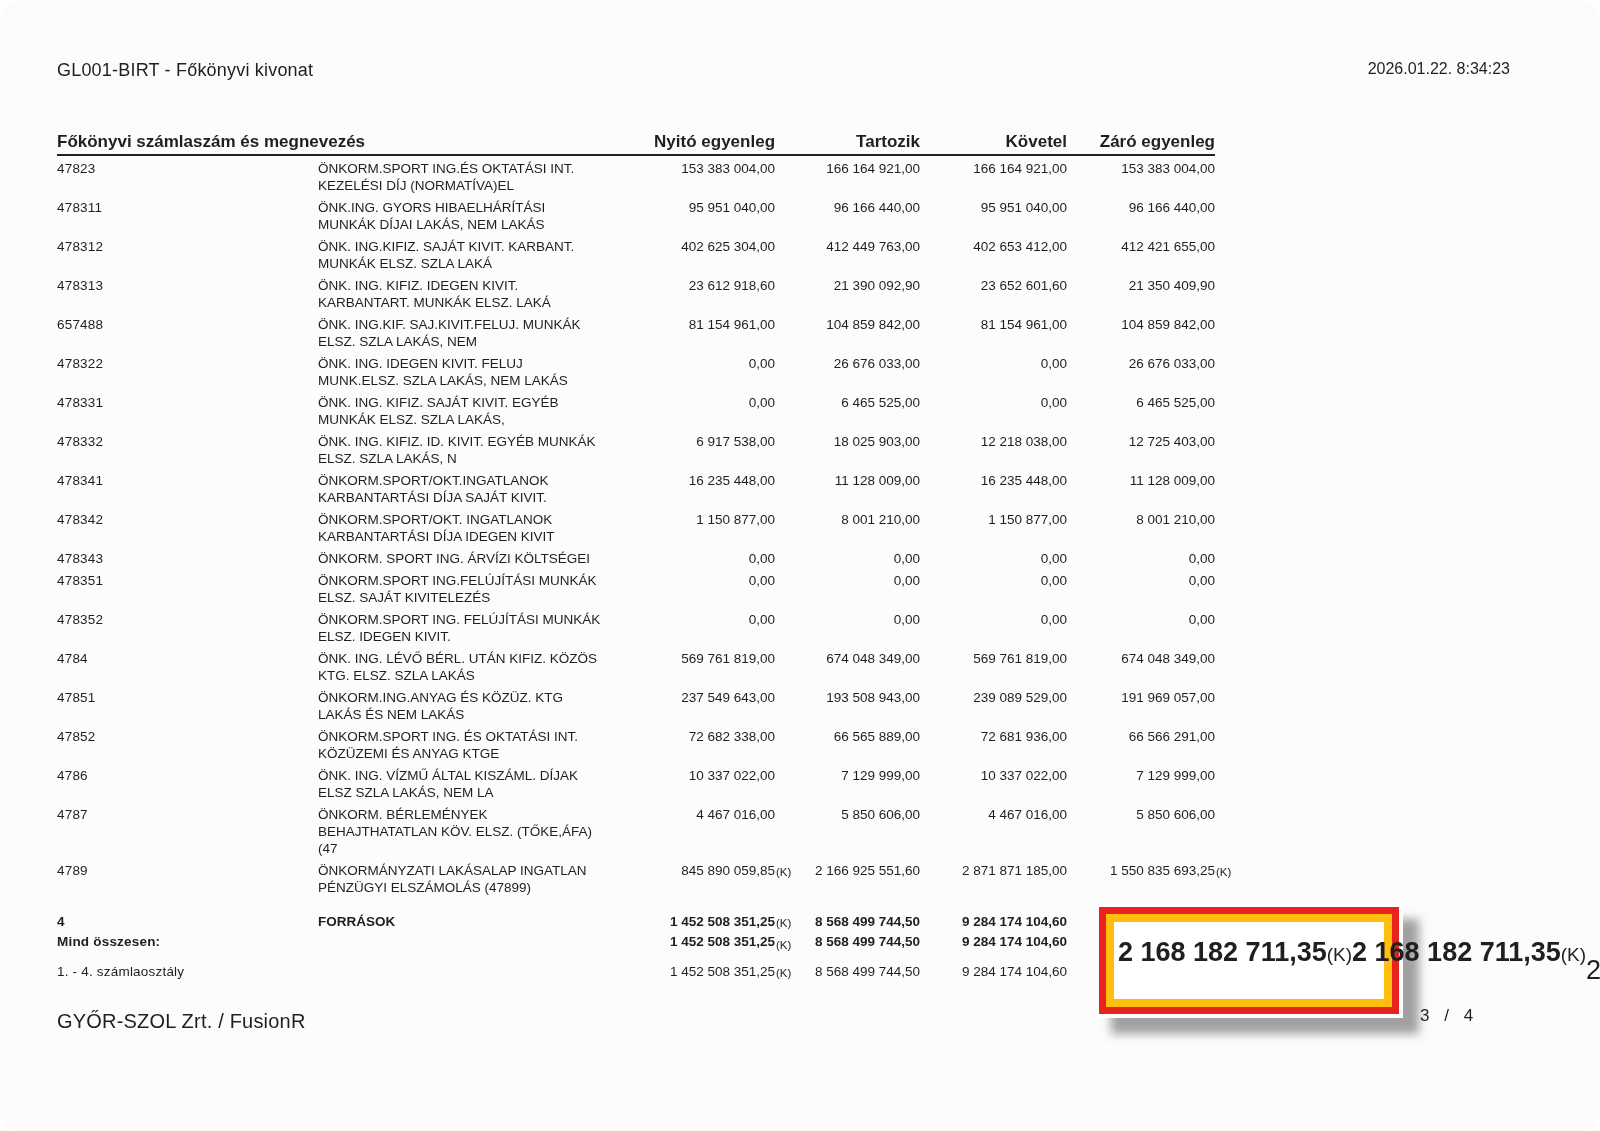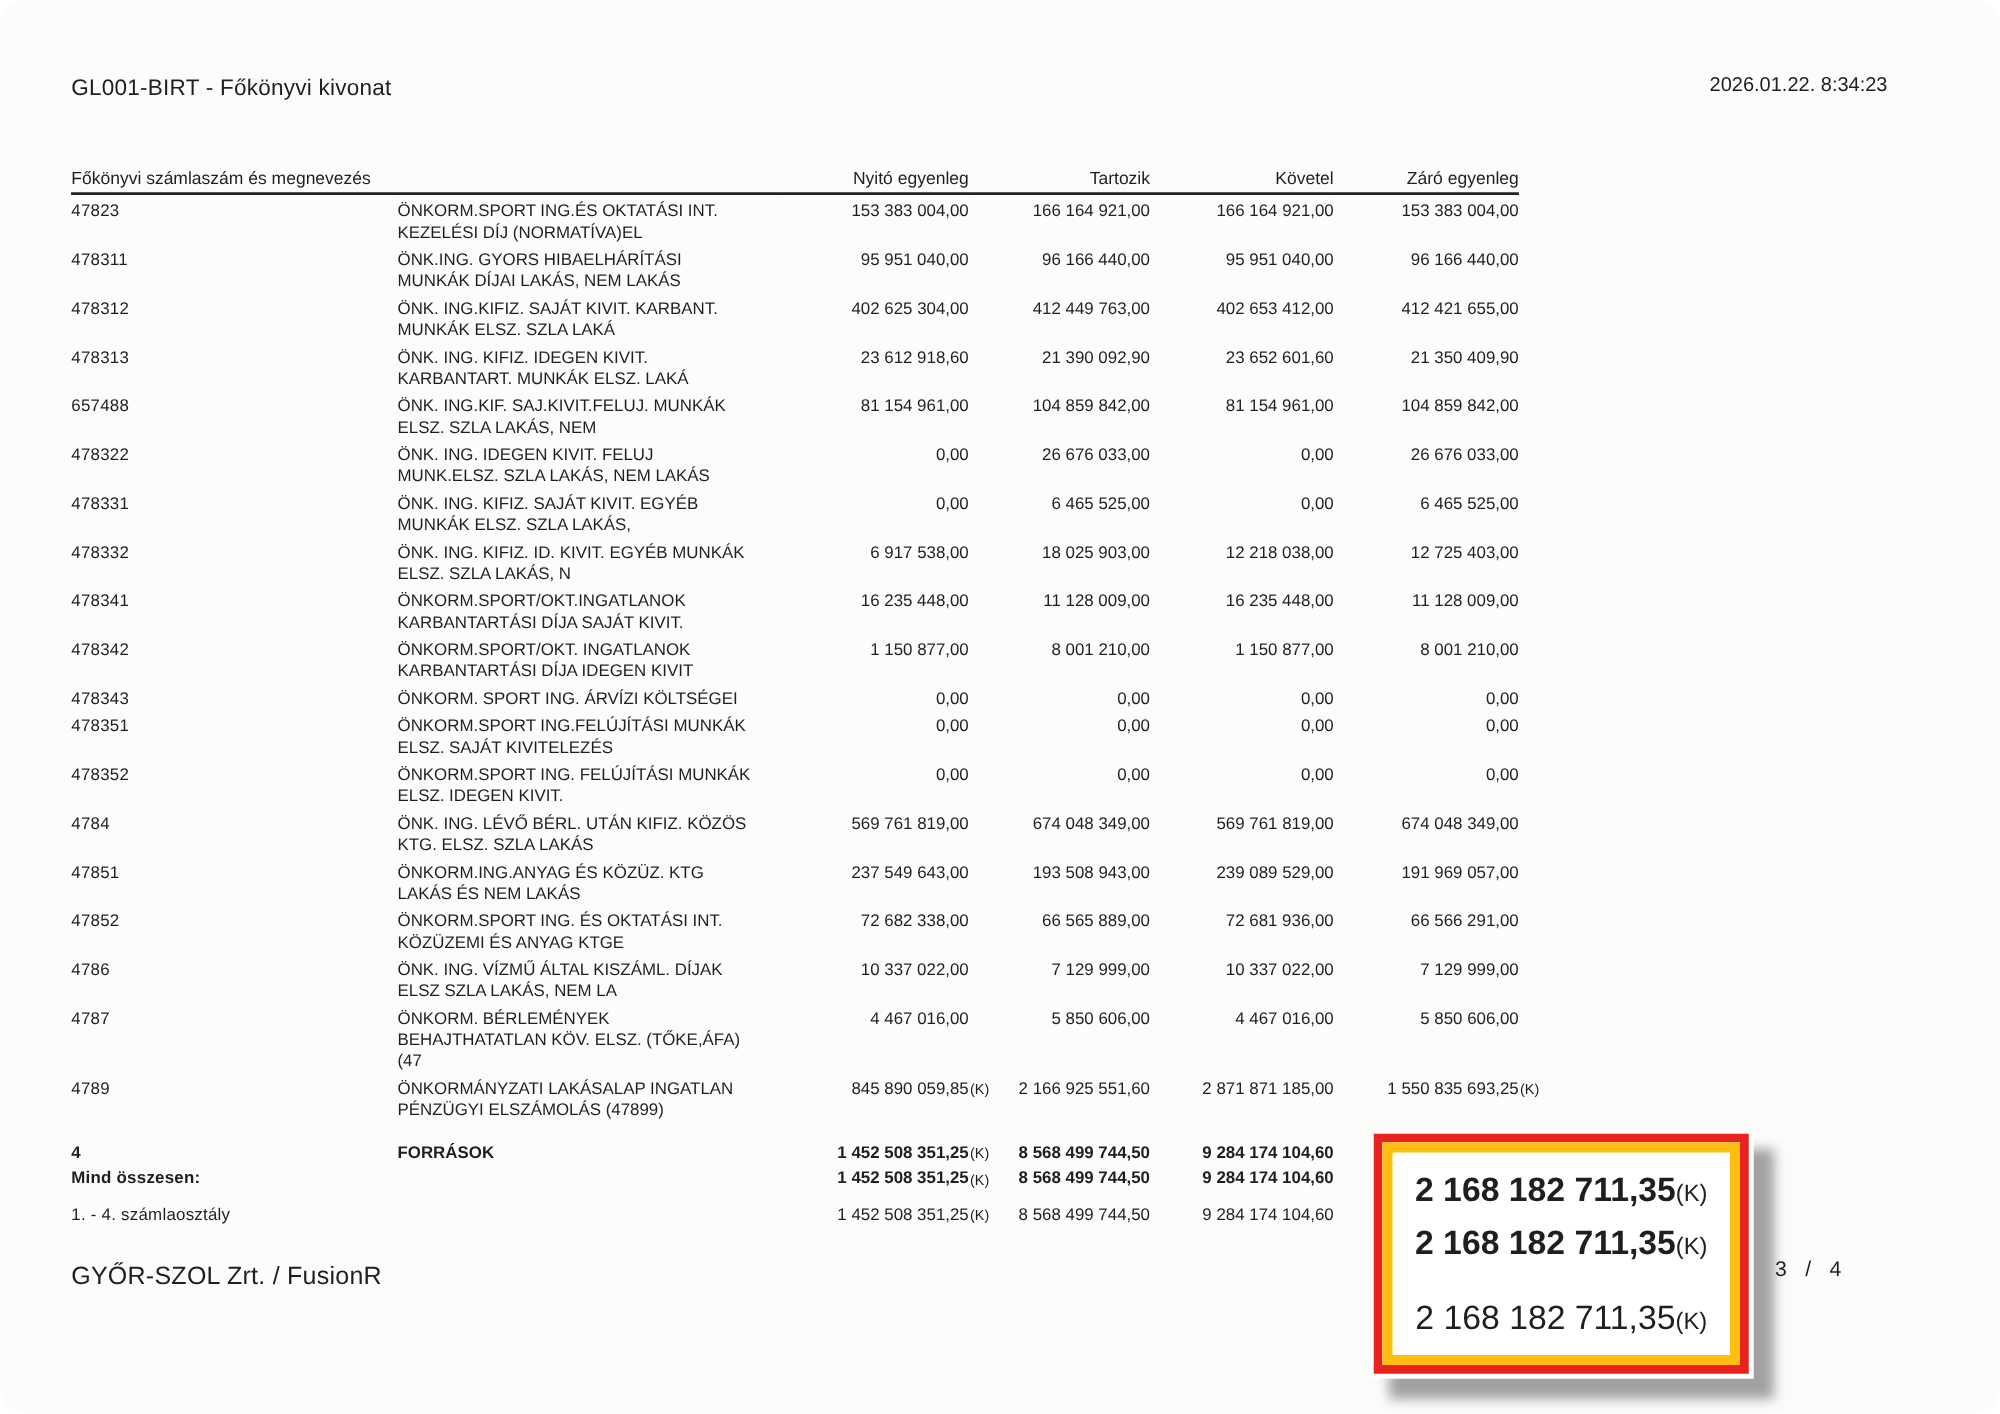--- a/index.html
+++ b/index.html
@@ -18,21 +18,21 @@
     border-radius:21px;
   }
   .report-title{position:absolute;left:57px;top:60px;font-size:18px;letter-spacing:.2px;}
   .timestamp{position:absolute;right:90px;top:60px;font-size:16px;}
 
   table.ledger{
     position:absolute;left:57px;top:134px;
     width:1158px;border-collapse:collapse;table-layout:fixed;
   }
   table.ledger th{
-    font-weight:normal;font-size:14px;line-height:16px;
+    font-weight:bold;font-size:17px;line-height:16px;
     text-align:right;padding:0 0 4px 0;
     border-bottom:2.5px solid #222;
     white-space:nowrap;
   }
   table.ledger th.first{text-align:left;}
   table.ledger td{
     font-size:13.5px;line-height:17px;
     padding:4px 0 1px 0;vertical-align:top;
   }
   td.acct{letter-spacing:.2px;}
@@ -50,21 +50,21 @@
   tr.bold td{font-weight:bold;}
 
   .callout{
     position:absolute;left:1095px;top:903px;width:308px;
     background:#fff;padding:4px;box-sizing:border-box;
     box-shadow:16px 16px 9px rgba(105,105,105,.62);
   }
   .callout-red{border:7px solid var(--red);}
   .callout-yellow{
     border:8px solid var(--yellow);background:#fff;
-    display:flex;flex-direction:column;
+    display:flex;flex-direction:row;
     padding:8px 4px 10px 4px;
   }
   .callout-line{
     text-align:center;font-size:27px;line-height:32px;
     white-space:nowrap;margin-top:6px;
   }
   .callout-line.bold{font-weight:bold;}
   .callout-line.third{margin-top:24px;}
   .callout-line .k2{font-size:19px;font-weight:normal;}
 

